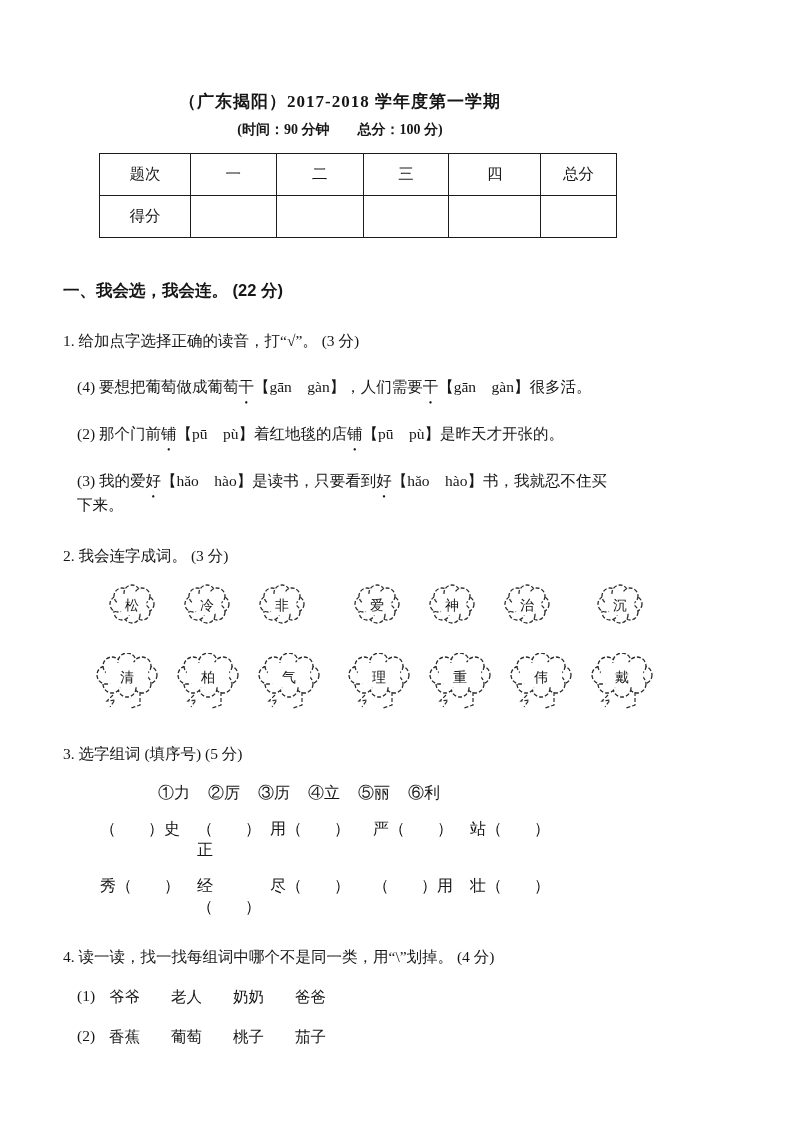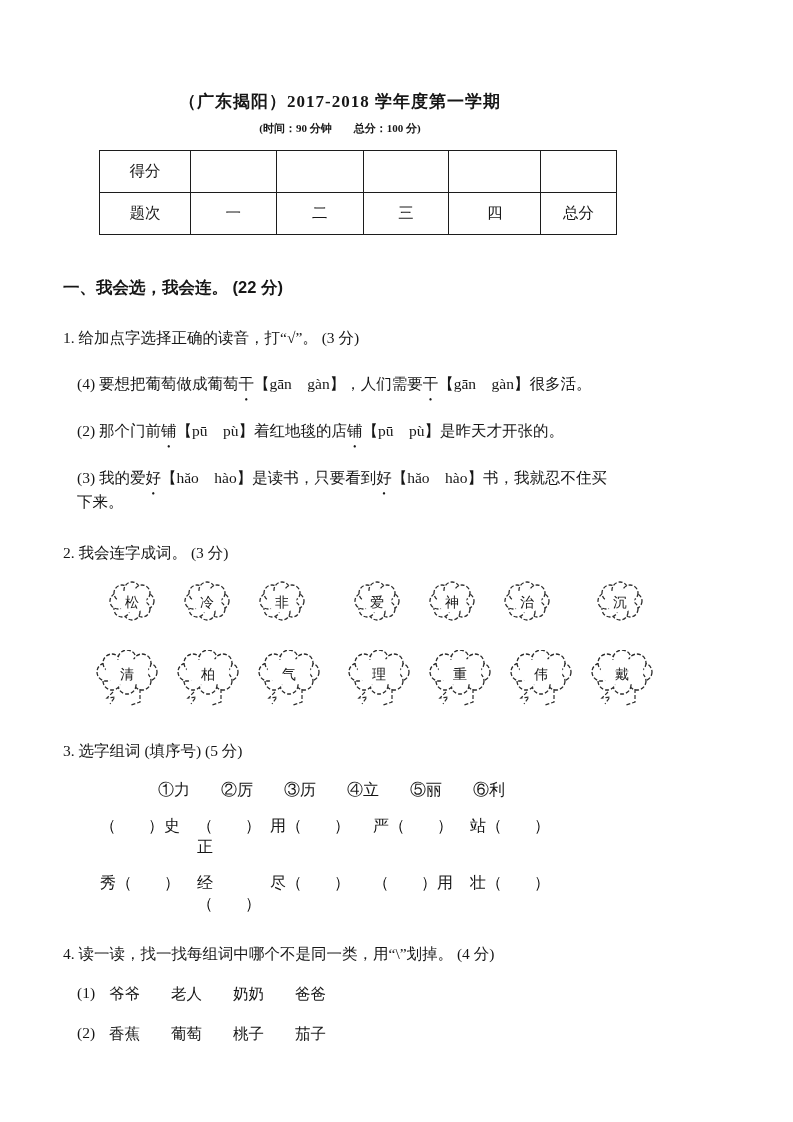--- a/index.html
+++ b/index.html
@@ -6,21 +6,21 @@
   body { width:793px; height:1122px; overflow:hidden; color:#161616;
          font-family:"Liberation Serif", serif; }
   .page { box-sizing:border-box; width:669px; height:1122px; padding:90px 52px 0 63px; }
 
   
   .hdr { text-align:center; }
   .term-line { font-size:17px; font-weight:bold; letter-spacing:1px; }
   .title-line { margin-top:13px; font-size:27px; font-weight:bold;
                 font-family:"Liberation Sans", sans-serif; letter-spacing:2px; }
   .edition { font-size:14px; font-weight:bold; letter-spacing:0; }
-  .info-line { margin-top:8px; font-size:11px; font-weight:bold; }
+  .info-line { margin-top:8px; font-size:14px; font-weight:bold; }
 
   
   table.score { border-collapse:collapse; margin:14px 0 0 36px; }
   table.score th, table.score td { border:1.5px solid #1c1c1c; height:39px;
         text-align:center; vertical-align:middle; font-size:15.5px; font-weight:normal; }
 
   
   .sec-heading { margin-top:42px; font-size:16.5px; font-weight:600;
                  font-family:Liberation Sans, sans-serif; }
   .q-title { margin-top:28px; font-size:15.5px; line-height:22px; }
@@ -40,21 +40,21 @@
   .row2 .cloud:nth-child(4) { margin-left:9px; }
   .cloud { position:relative; }
   .petal { fill:#fff; stroke:#2b2b2b; stroke-width:1.3; stroke-dasharray:4 2; }
   .cover { fill:#fff; stroke:none; }
   .tail  { fill:none; stroke:#2b2b2b; stroke-width:1.2; stroke-dasharray:4 2; }
   .cchar { position:absolute; left:0; right:0; top:0; bottom:0; display:flex;
            align-items:center; justify-content:center; font-size:14px; }
   .cchar.low { top:12px; bottom:auto; height:26px; }
 
   
-  .opts { display:flex; gap:31px; margin:18px 0 0 95px; font-size:16px; }
+  .opts { display:flex; gap:18px; margin:18px 0 0 95px; font-size:16px; }
   .blank-row { display:flex; margin:15px 0 0 37px; font-size:16px; }
   .blank-row span:nth-child(1){ width:97px; }
   .blank-row span:nth-child(2){ width:73px; }
   .blank-row span:nth-child(3){ width:103px; }
   .blank-row span:nth-child(4){ width:97px; }
 
   
   .q4-line { display:flex; margin:19px 0 0 14px; font-size:15.5px; }
   .q4-line .num { margin-right:14px; }
   .q4-line .word { width:62px; }
@@ -73,34 +73,34 @@
     <colgroup>
         <col style="width:105px">
         <col style="width:99px">
         <col style="width:100px">
         <col style="width:99px">
         <col style="width:106px">
         <col style="width:87px">
       </colgroup>
     <tbody>
         <tr>
-      <td>得分</td>
-      <td></td>
-      <td></td>
-      <td></td>
-      <td></td>
-      <td></td>
-    </tr>
-    <tr>
       <th>题次</th>
       <th>一</th>
       <th>二</th>
       <th>三</th>
       <th>四</th>
       <th>总分</th>
+    </tr>
+    <tr>
+      <td>得分</td>
+      <td></td>
+      <td></td>
+      <td></td>
+      <td></td>
+      <td></td>
     </tr>
   </tbody>
     </table>
 
   <div class="sec-heading">一、我会选，我会连。 (22 分)</div>
 
   <div class="q-title">1. 给加点字选择正确的读音，打“√”。 (3 分)</div>
 
   <div class="sub">
     <span>(4) 要想把葡萄做成葡萄</span><span class="em">干</span><span>【gān　gàn】，人们需要</span><span class="em">干</span><span>【gān　gàn】很多活。</span>

